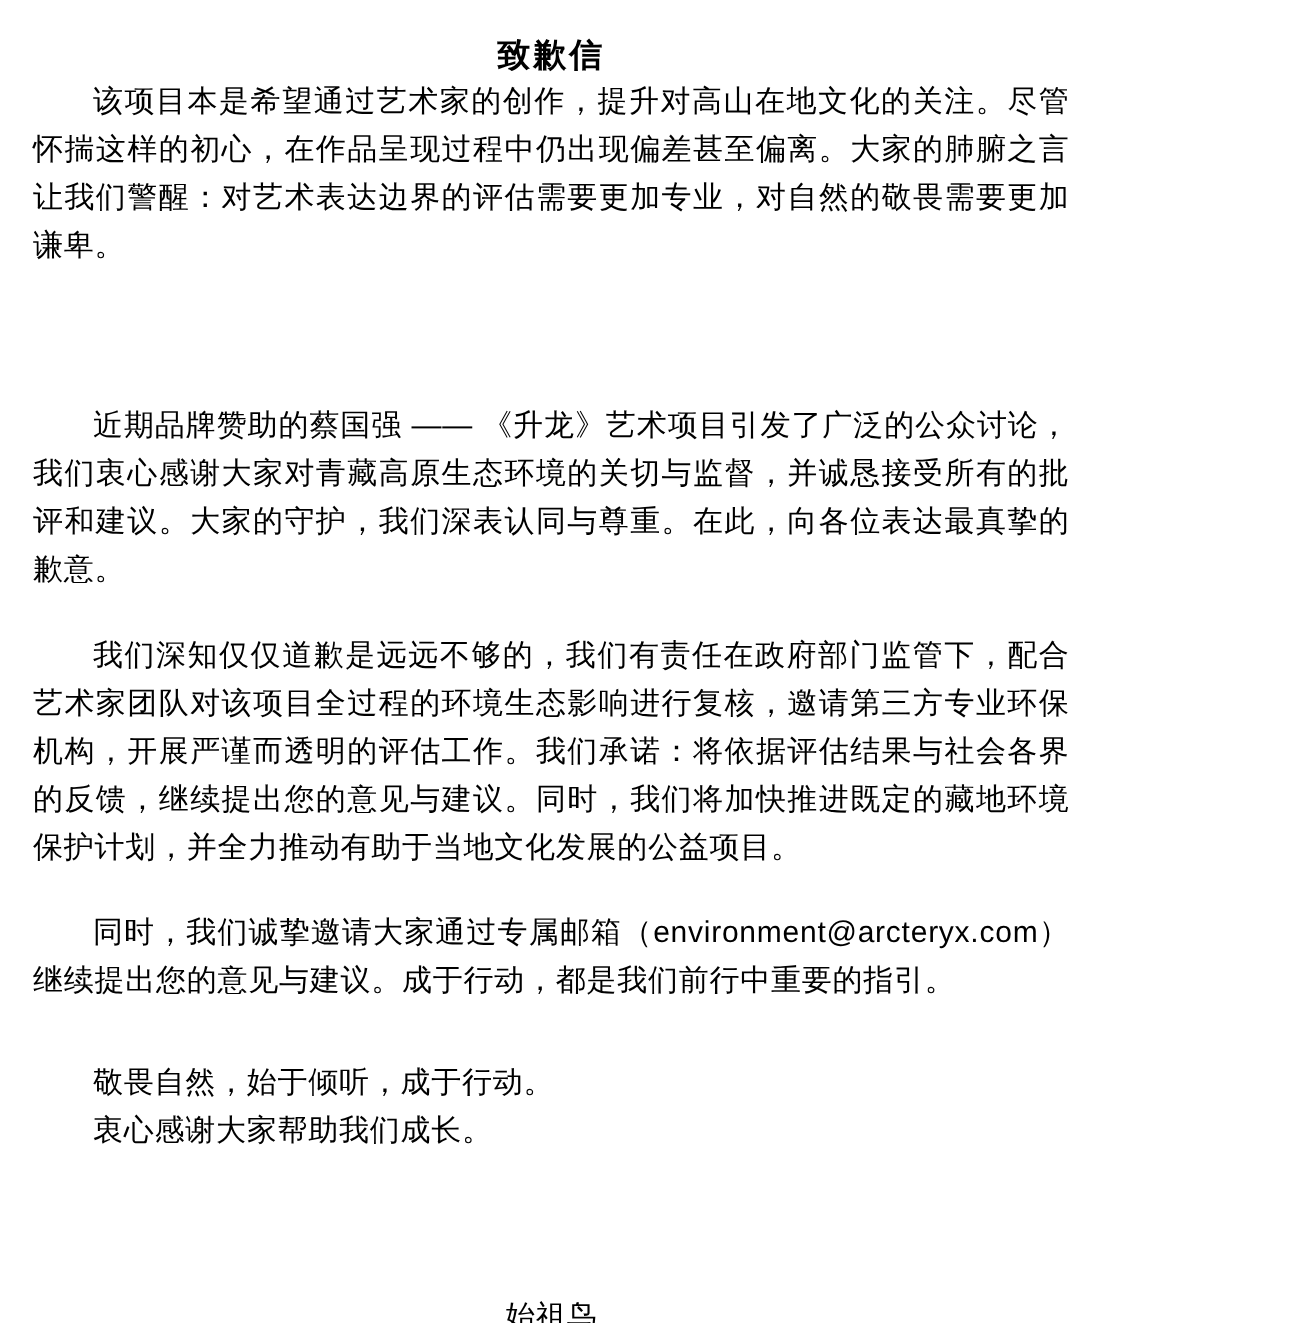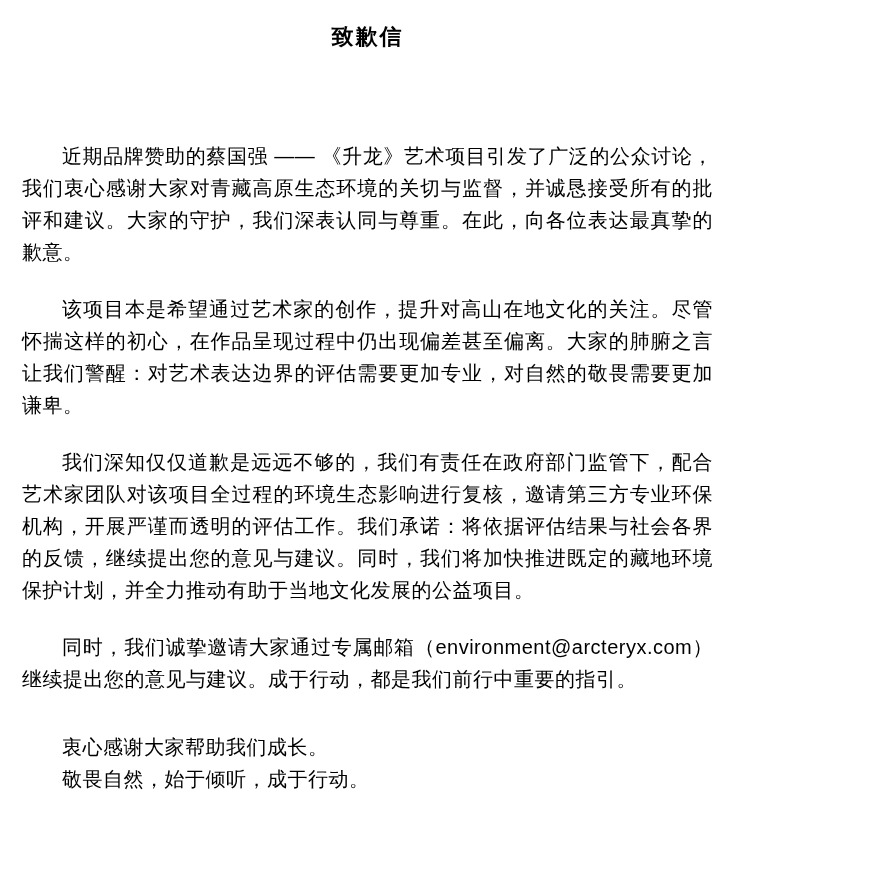--- a/index.html
+++ b/index.html
@@ -64,30 +64,30 @@
     letter-spacing: 0.5px;
   }
 </style>
 </head>
 <body>
 
 <div class="page">
 
   <h1 class="doc-title">致歉信</h1>
 
+  <p class="para">该项目本是希望通过艺术家的创作，提升对高山在地文化的关注。尽管怀揣这样的初心，在作品呈现过程中仍出现偏差甚至偏离。大家的肺腑之言让我们警醒：对艺术表达边界的评估需要更加专业，对自然的敬畏需要更加谦卑。</p>
+
   <p class="para first">近期品牌赞助的蔡国强 —— 《升龙》艺术项目引发了广泛的公众讨论，我们衷心感谢大家对青藏高原生态环境的关切与监督，并诚恳接受所有的批评和建议。大家的守护，我们深表认同与尊重。在此，向各位表达最真挚的歉意。</p>
-
-  <p class="para">该项目本是希望通过艺术家的创作，提升对高山在地文化的关注。尽管怀揣这样的初心，在作品呈现过程中仍出现偏差甚至偏离。大家的肺腑之言让我们警醒：对艺术表达边界的评估需要更加专业，对自然的敬畏需要更加谦卑。</p>
 
   <p class="para">我们深知仅仅道歉是远远不够的，我们有责任在政府部门监管下，配合艺术家团队对该项目全过程的环境生态影响进行复核，邀请第三方专业环保机构，开展严谨而透明的评估工作。我们承诺：将依据评估结果与社会各界的反馈，继续提出您的意见与建议。同时，我们将加快推进既定的藏地环境保护计划，并全力推动有助于当地文化发展的公益项目。</p>
 
   <p class="para">同时，我们诚挚邀请大家通过专属邮箱（environment@arcteryx.com）继续提出您的意见与建议。成于行动，都是我们前行中重要的指引。</p>
 
   <div class="closing-block">
+    <p class="closing-line">敬畏自然，始于倾听，成于行动。</p>
     <p class="closing-line">衷心感谢大家帮助我们成长。</p>
-    <p class="closing-line">敬畏自然，始于倾听，成于行动。</p>
   </div>
 
   <div class="signature">始祖鸟</div>
 
   <div class="date-line">2025 年 9 月 21 日</div>
 
 </div>
 
 </body></html>

